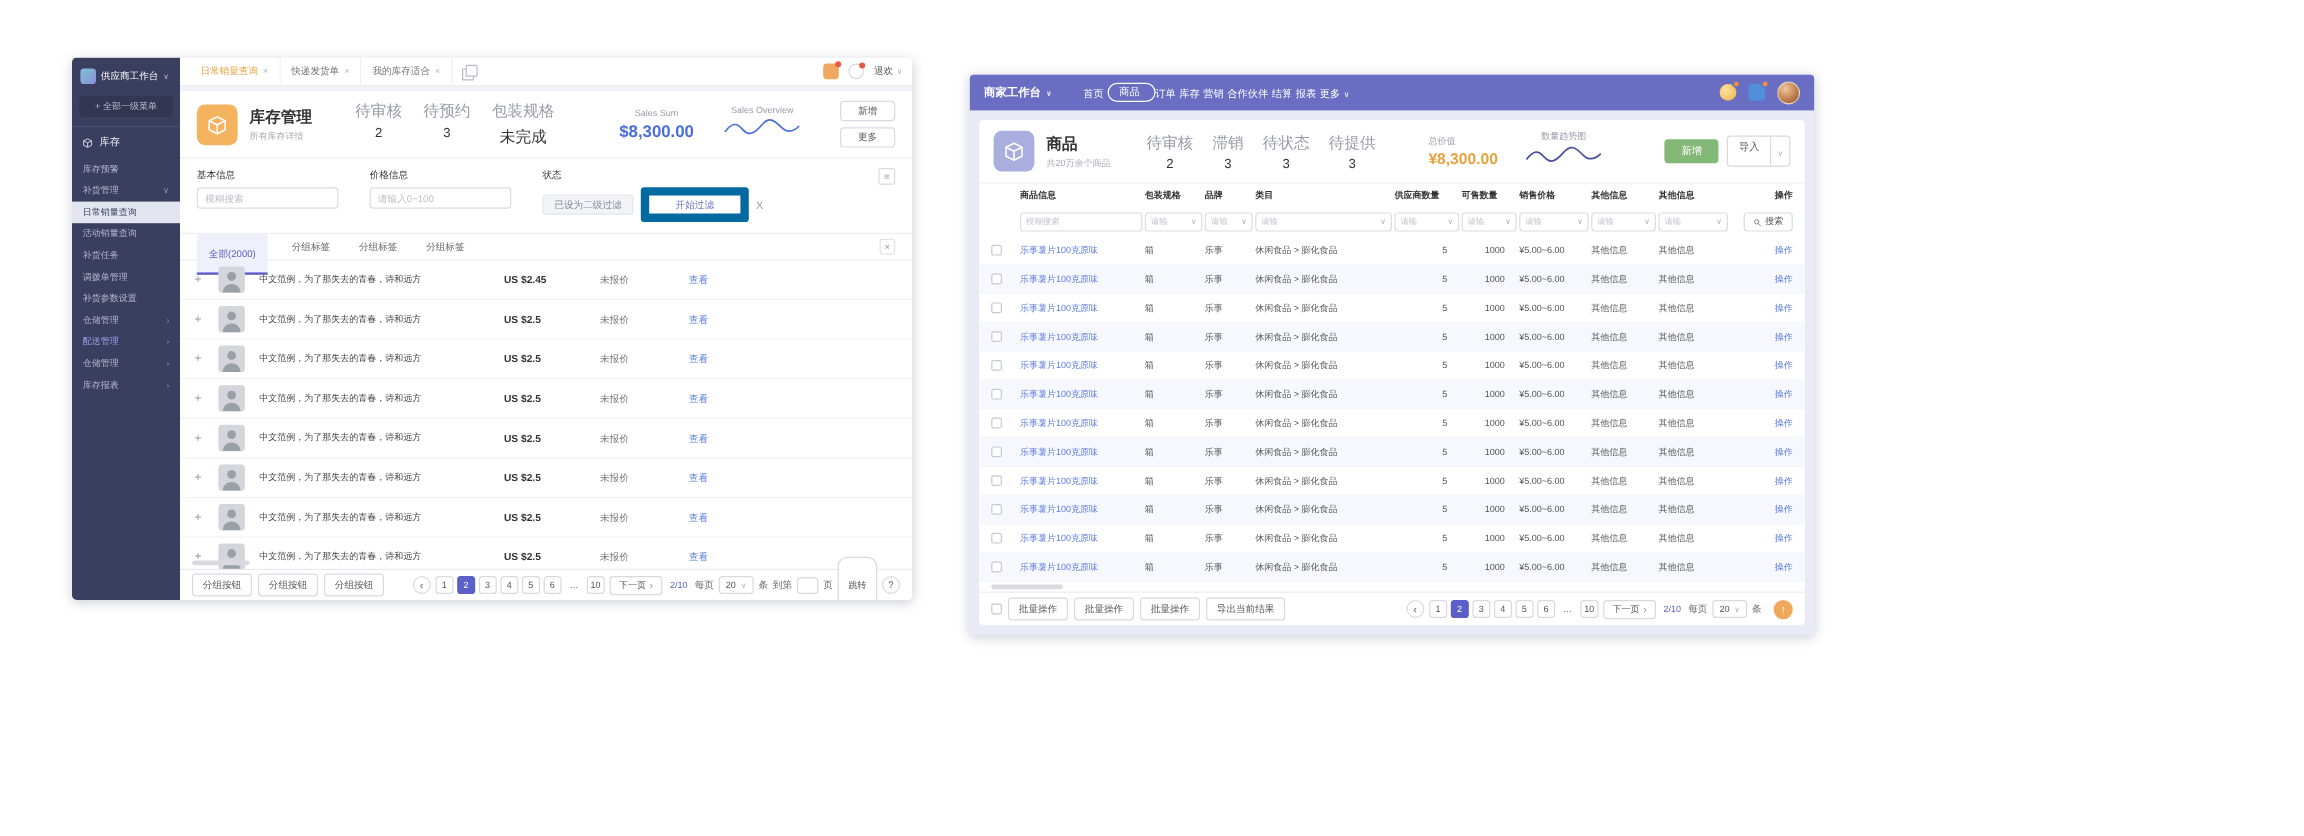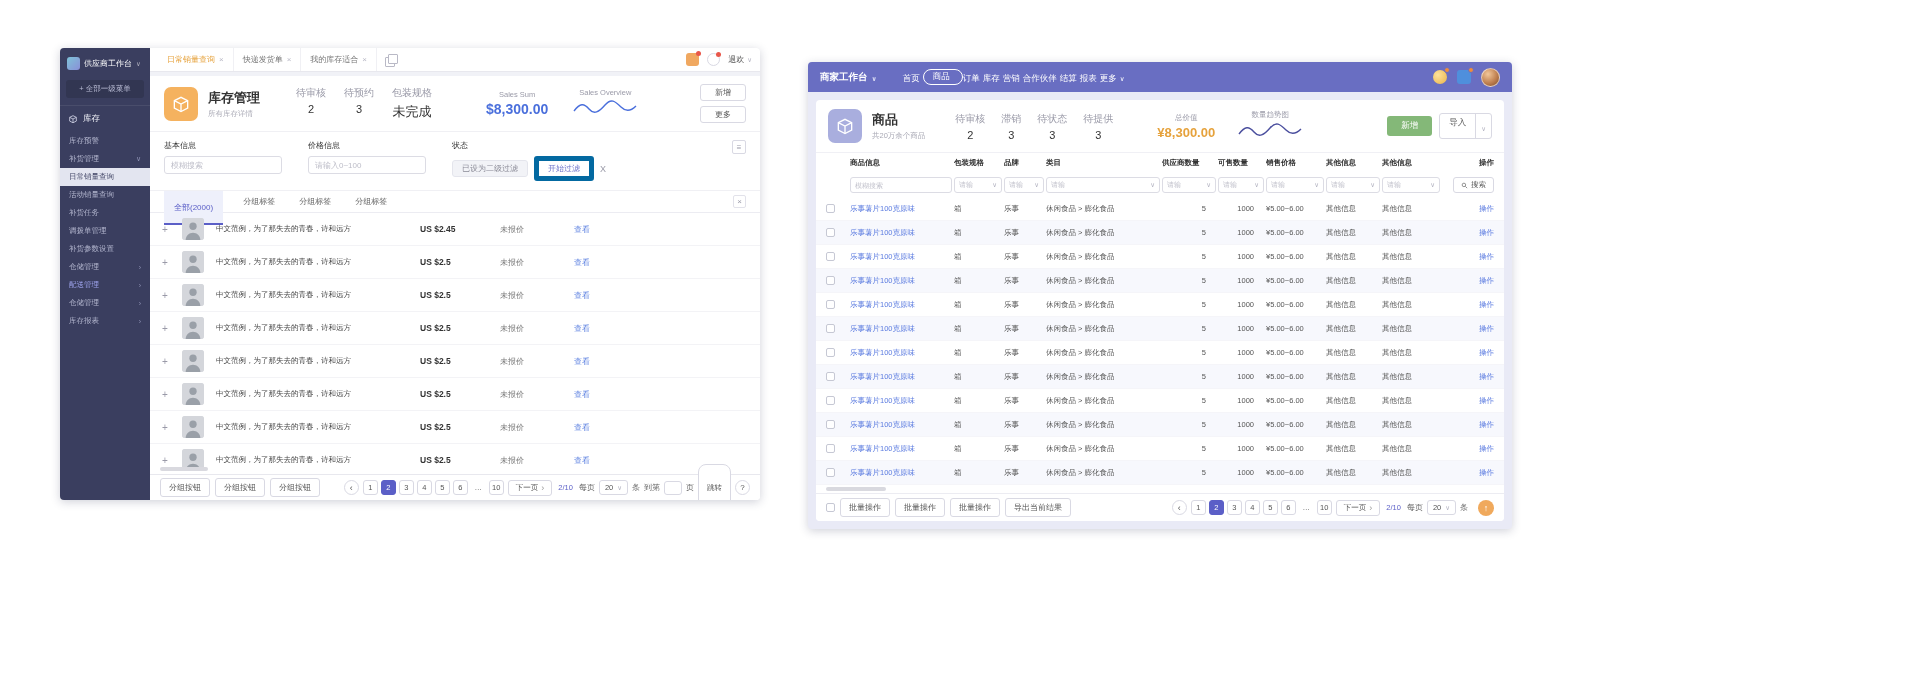--- a/index.html
+++ b/index.html
@@ -40,38 +40,38 @@
   .lgap{height:4px;flex-shrink:0}
   .lcard{background:#fff;flex:1;display:flex;flex-direction:column;min-height:0}
   .lhead{display:flex;align-items:center;gap:10px;padding:8px 14px;border-bottom:1px solid #f0f0f4;flex-shrink:0}
   .big-ic{width:34px;height:34px;border-radius:7px;display:flex;align-items:center;justify-content:center;flex-shrink:0}
   .big-ic.orange{background:#f5b25f}
   .big-ic.lav{background:#a9aede}
   .h-title{font-size:13px;font-weight:bold;color:#333;white-space:nowrap}
   .h-sub{font-size:7.5px;color:#a9a9b5;margin-top:2px;white-space:nowrap}
   .stats{display:flex;gap:18px;margin-left:26px}
   .stat{text-align:center}
-  .stat .sl{font-size:10px;color:#9a9aa8;white-space:nowrap}
+  .stat .sl{font-size:13px;color:#9a9aa8;white-space:nowrap}
   .stat .sv{font-size:11px;color:#333;margin-top:3px}
   .stat .sv.strong{font-size:13px;font-weight:normal}
   .sales{margin-left:44px;text-align:center}
   .sales .sl{font-size:7.5px;color:#9a9aa8}
   .sales .sv{font-size:14px;font-weight:bold;color:#4a6fdc;margin-top:2px;white-space:nowrap}
   .spark{margin-left:14px;text-align:center}
   .spark .sl{font-size:7.5px;color:#9a9aa8;margin-bottom:1px}
   .lbtns{margin-left:auto;display:flex;flex-direction:column;gap:5px}
   .btn-sm{font-size:8px;color:#555;background:#fff;border:1px solid #d9d9e3;border-radius:3px;padding:2px 0;width:46px;text-align:center;cursor:pointer}
 
   .lfilters{display:flex;gap:26px;padding:8px 14px 9px;border-bottom:1px solid #f0f0f4;flex-shrink:0}
   .fgroup .fl{font-size:8px;font-weight:normal;color:#333;margin-bottom:5px}
   .fctl{display:flex;align-items:center;gap:6px}
   .finp{width:118px;height:18px;border:1px solid #dcdce4;border-radius:3px;font-size:8px;padding:0 6px;color:#555;outline:none;font-family:inherit}
   .finp::placeholder{color:#bdbdc8}
   .ftag{background:#f2f3f7;border:1px solid #e4e5ec;border-radius:3px;padding:2px 9px;font-size:8px;color:#8a8a96}
-  .fbtn{background:#fff;border:5px solid #0369a1;color:#6b70c9;border-radius:3px;padding:2px 9px;font-size:8px;cursor:pointer}
+  .fbtn{background:#fff;border:7px solid #0369a1;color:#6b70c9;border-radius:3px;padding:2px 22px;font-size:8px;cursor:pointer}
   .fx{font-size:9px;color:#9a9aa8;cursor:pointer}
   .fcollapse{margin-left:auto;width:14px;height:14px;border:1px solid #d9d9e3;border-radius:2px;display:flex;align-items:center;justify-content:center;color:#9a9aa8;font-size:8px;cursor:pointer;align-self:flex-start}
 
   .segrow{display:flex;align-items:center;gap:16px;height:22px;padding:0 14px;border-bottom:1px solid #ececf2;font-size:8px;color:#666;flex-shrink:0}
   .seg{cursor:pointer;height:100%;display:flex;align-items:center;padding:0 4px}
   .seg.active{color:#5b5fc7;background:#eef0fb;border-bottom:2px solid #5b5fc7;padding:16px 10px}
   .seg-x{margin-left:auto;font-size:8px;color:#9a9aa8;border:1px solid #e2e2ea;border-radius:2px;width:13px;height:13px;display:flex;align-items:center;justify-content:center;cursor:pointer}
 
   .ltbody{flex:1;overflow:hidden;position:relative}
   .lrow{display:grid;grid-template-columns:20px 34px 204px 80px 74px 60px 1fr;align-items:center;height:33px;border-bottom:1px solid #f3f3f6;padding:0 12px}
@@ -114,21 +114,21 @@
   .mtop-right{margin-left:auto;display:flex;align-items:center;gap:10px}
   .coin{position:relative;width:14px;height:14px;border-radius:50%;background:radial-gradient(circle at 35% 35%,#ffe29a,#e9b34a);cursor:pointer}
   .appic{position:relative;width:14px;height:14px;border-radius:3px;background:#4f8fdc;cursor:pointer}
   .badge-o{position:absolute;right:-3px;top:-3px;width:6px;height:6px;border-radius:50%;background:#f08c3c;border:1px solid #696ec2}
   .mava{width:19px;height:19px;border-radius:50%;background:radial-gradient(circle at 35% 30%,#f2c79a 0%,#c08050 55%,#7c4a28 100%);border:1px solid rgba(255,255,255,.6);cursor:pointer}
 
   .mbody{flex:1;padding:8px;display:flex;min-height:0}
   .mcard{flex:1;background:#fff;border-radius:4px;display:flex;flex-direction:column;min-width:0;overflow:hidden}
   .mhead{display:flex;align-items:center;gap:10px;padding:9px 12px;border-bottom:1px solid #f0f0f5;flex-shrink:0}
   .mstats{display:flex;gap:16px;margin-left:20px}
-  .mtotal{margin-left:34px;text-align:center}
+  .mtotal{margin-left:34px;text-align:left}
   .mtotal .sl{font-size:7.5px;color:#9a9aa8}
   .mtotal .sv{font-size:13px;font-weight:bold;color:#e6a23c;margin-top:2px;white-space:nowrap}
   .mbtns{margin-left:auto;display:flex;align-items:center;gap:7px}
   .btn-green{background:#84b878;color:#fff;border:none;border-radius:3px;padding:4px 14px;font-size:8.5px;cursor:pointer}
   .btn-split{display:flex;align-items:stretch;border:1px solid #d9d9e3;border-radius:3px;overflow:hidden;background:#fff}
   .btn-split .bs-l{padding:3px 9px;font-size:8.5px;color:#555;cursor:pointer}
   .btn-split .bs-r{padding:3px 5px;border-left:1px solid #d9d9e3;display:flex;align-items:center;cursor:pointer}
 
   .mtable{flex:1;overflow:hidden;position:relative;display:flex;flex-direction:column}
   .mrow{display:grid;grid-template-columns:22px 102px 48px 40px 114px 54px 46px 58px 54px 58px 1fr;align-items:center;padding:0 10px;column-gap:2px}

